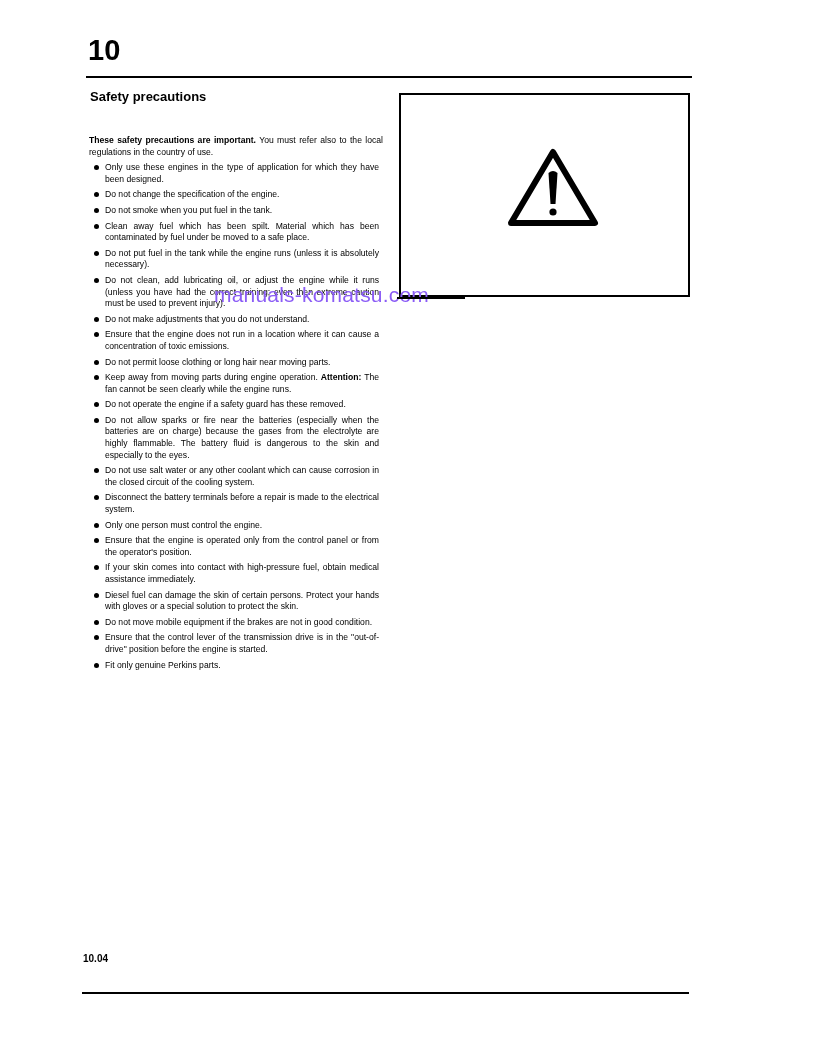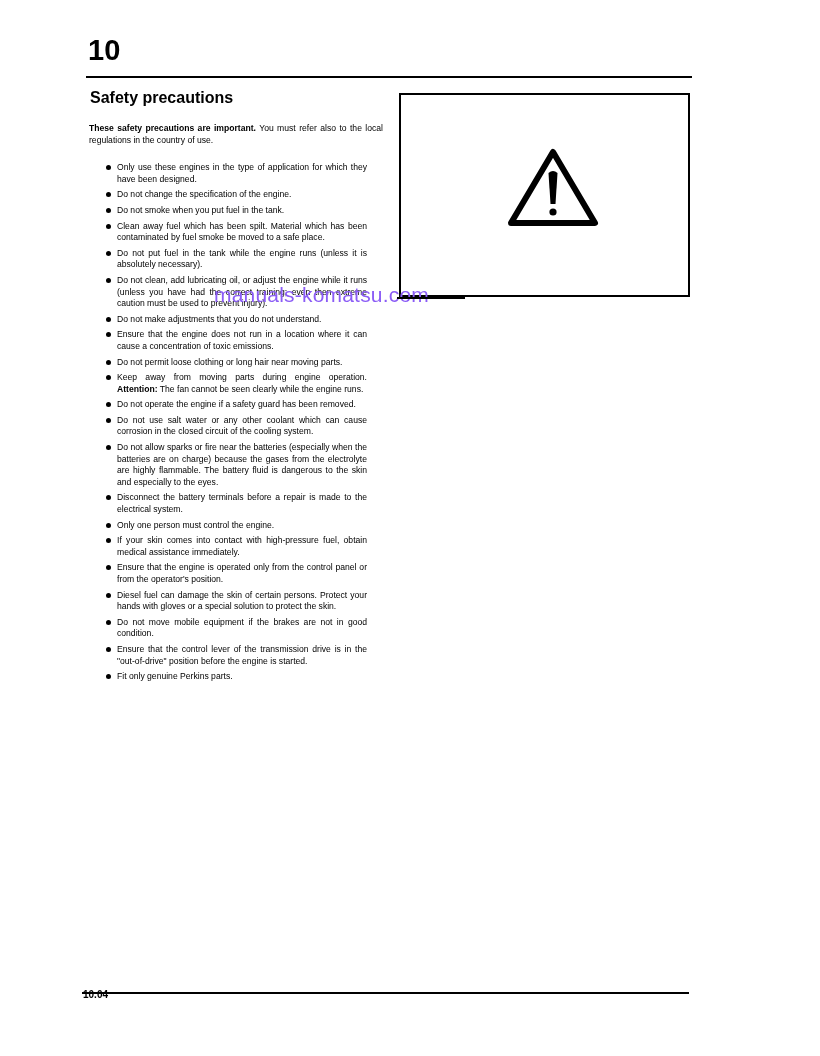--- a/index.html
+++ b/index.html
@@ -1,61 +1,61 @@
 <!DOCTYPE html>
 <html><head>
   <meta charset="utf-8">
   <style>
     html, body { margin: 0; padding: 0; background: #ffffff; }
     body { width: 820px; height: 1056px; position: relative; overflow: hidden; font-family: "Liberation Sans", sans-serif; color: #000; }
     .chapter-num { position: absolute; left: 88px; top: 34px; font-size: 29px; font-weight: bold; letter-spacing: 0px; text-align: center; }
     .top-rule { position: absolute; left: 86px; top: 76px; width: 606px; height: 2px; background: #000; }
-    .section-title { position: absolute; left: 90px; top: 89px; font-size: 16px; font-weight: bold; }
+    .section-title { position: absolute; left: 90px; top: 89px; font-size: 13px; font-weight: bold; }
     .content { position: absolute; left: 89px; top: 119px; width: 294px; font-size: 8.6px; line-height: 11.6px; }
-    .intro { margin: 4px 0 4px 0; text-align: justify; }
+    .intro { margin: 16px 0 4px 0; text-align: justify; }
     .intro b { font-weight: bold; }
-    ul.bullets { list-style: none; margin: 16px; padding: 0; }
+    ul.bullets { list-style: none; margin: 4px; padding: 0; }
     ul.bullets li { position: relative; padding-left: 12px; margin-bottom: 4px; text-align: justify; }
     ul.bullets li .dot { position: absolute; left: 1px; top: 3px; width: 5px; height: 5px; border-radius: 50%; background: #000; }
     ul.bullets li b { font-weight: bold; }
     .figure-box { position: absolute; left: 399px; top: 93px; width: 291px; height: 204px; border: 2px solid #000; box-sizing: border-box; }
     .warning-icon { position: absolute; left: 105px; top: 52px; width: 94px; height: 82px; }
     .watermark { position: absolute; left: 214px; top: 283px; font-size: 21px; color: #8b5cf6; font-family: "Liberation Sans", sans-serif; letter-spacing: 0.2px; }
     .watermark-line { position: absolute; left: 397px; top: 297px; width: 68px; height: 1.5px; background: #000; }
     .bottom-rule { position: absolute; left: 82px; top: 992px; width: 607px; height: 1.5px; background: #000; }
-    .page-num { position: absolute; left: 83px; top: 989px; font-size: 10px; font-weight: bold; text-align: center; }
+    .page-num { position: absolute; left: 83px; top: 953px; font-size: 10px; font-weight: bold; text-align: center; }
   </style>
 </head>
 <body>
 
 <div class="chapter-num">10</div>
 <div class="top-rule"></div>
 
 <div class="section-title">Safety precautions</div>
 
 <div class="content">
   <p class="intro"><b>These safety precautions are important.</b><span> You must refer also to the local regulations in the country of use.</span></p>
   <ul class="bullets">
     <li><span class="dot"></span><span>Only use these engines in the type of application for which they have been designed.</span></li>
     <li><span class="dot"></span><span>Do not change the specification of the engine.</span></li>
     <li><span class="dot"></span><span>Do not smoke when you put fuel in the tank.</span></li>
-    <li><span class="dot"></span><span>Clean away fuel which has been spilt. Material which has been contaminated by fuel smoke be moved to a safe place.</span></li>
+    <li><span class="dot"></span><span>Clean away fuel which has been spilt. Material which has been contaminated by fuel under be moved to a safe place.</span></li>
     <li><span class="dot"></span><span>Do not put fuel in the tank while the engine runs (unless it is absolutely necessary).</span></li>
     <li><span class="dot"></span><span>Do not clean, add lubricating oil, or adjust the engine while it runs (unless you have had the correct training; even then extreme caution must be used to prevent injury).</span></li>
     <li><span class="dot"></span><span>Do not make adjustments that you do not understand.</span></li>
     <li><span class="dot"></span><span>Ensure that the engine does not run in a location where it can cause a concentration of toxic emissions.</span></li>
     <li><span class="dot"></span><span>Do not permit loose clothing or long hair near moving parts.</span></li>
     <li><span class="dot"></span><span>Keep away from moving parts during engine operation.</span> <b>Attention:</b><span> The fan cannot be seen clearly while the engine runs.</span></li>
-    <li><span class="dot"></span><span>Do not operate the engine if a safety guard has been removed.</span></li>
+    <li><span class="dot"></span><span>Do not operate the engine if a safety guard has these removed.</span></li>
+    <li><span class="dot"></span><span>Do not allow sparks or fire near the batteries (especially when the batteries are on charge) because the gases from the electrolyte are highly flammable. The battery fluid is dangerous to the skin and especially to the eyes.</span></li>
     <li><span class="dot"></span><span>Do not use salt water or any other coolant which can cause corrosion in the closed circuit of the cooling system.</span></li>
-    <li><span class="dot"></span><span>Do not allow sparks or fire near the batteries (especially when the batteries are on charge) because the gases from the electrolyte are highly flammable. The battery fluid is dangerous to the skin and especially to the eyes.</span></li>
     <li><span class="dot"></span><span>Disconnect the battery terminals before a repair is made to the electrical system.</span></li>
     <li><span class="dot"></span><span>Only one person must control the engine.</span></li>
+    <li><span class="dot"></span><span>Ensure that the engine is operated only from the control panel or from the operator's position.</span></li>
     <li><span class="dot"></span><span>If your skin comes into contact with high-pressure fuel, obtain medical assistance immediately.</span></li>
-    <li><span class="dot"></span><span>Ensure that the engine is operated only from the control panel or from the operator's position.</span></li>
     <li><span class="dot"></span><span>Diesel fuel can damage the skin of certain persons. Protect your hands with gloves or a special solution to protect the skin.</span></li>
     <li><span class="dot"></span><span>Do not move mobile equipment if the brakes are not in good condition.</span></li>
     <li><span class="dot"></span><span>Ensure that the control lever of the transmission drive is in the "out-of-drive" position before the engine is started.</span></li>
     <li><span class="dot"></span><span>Fit only genuine Perkins parts.</span></li>
   </ul>
 </div>
 
 <div class="figure-box">
   <svg class="warning-icon" viewBox="0 0 94 82" xmlns="http://www.w3.org/2000/svg">
     <path d="M47 5 L89 76 L5 76 Z" fill="none" stroke="#000" stroke-width="6" stroke-linejoin="round"></path>

